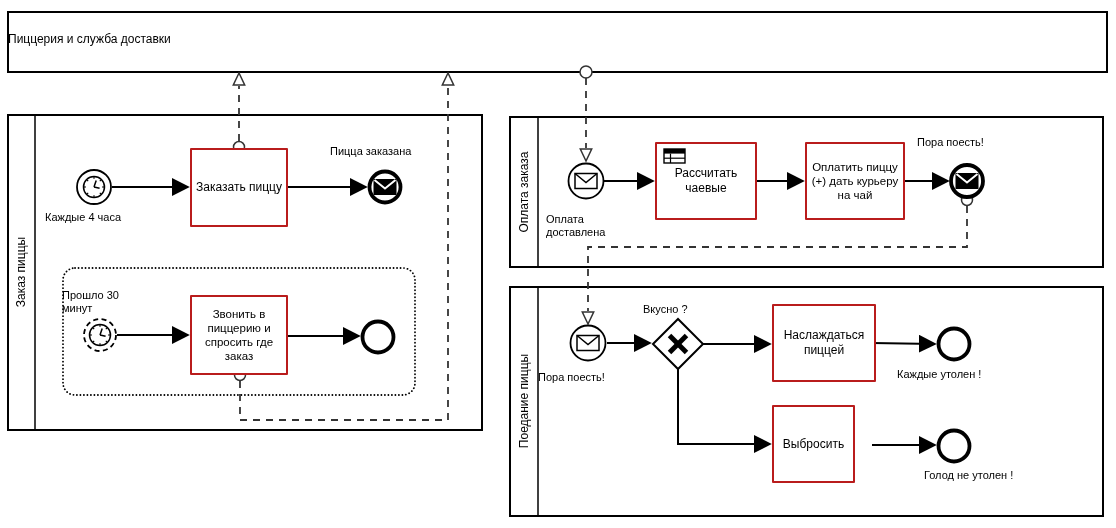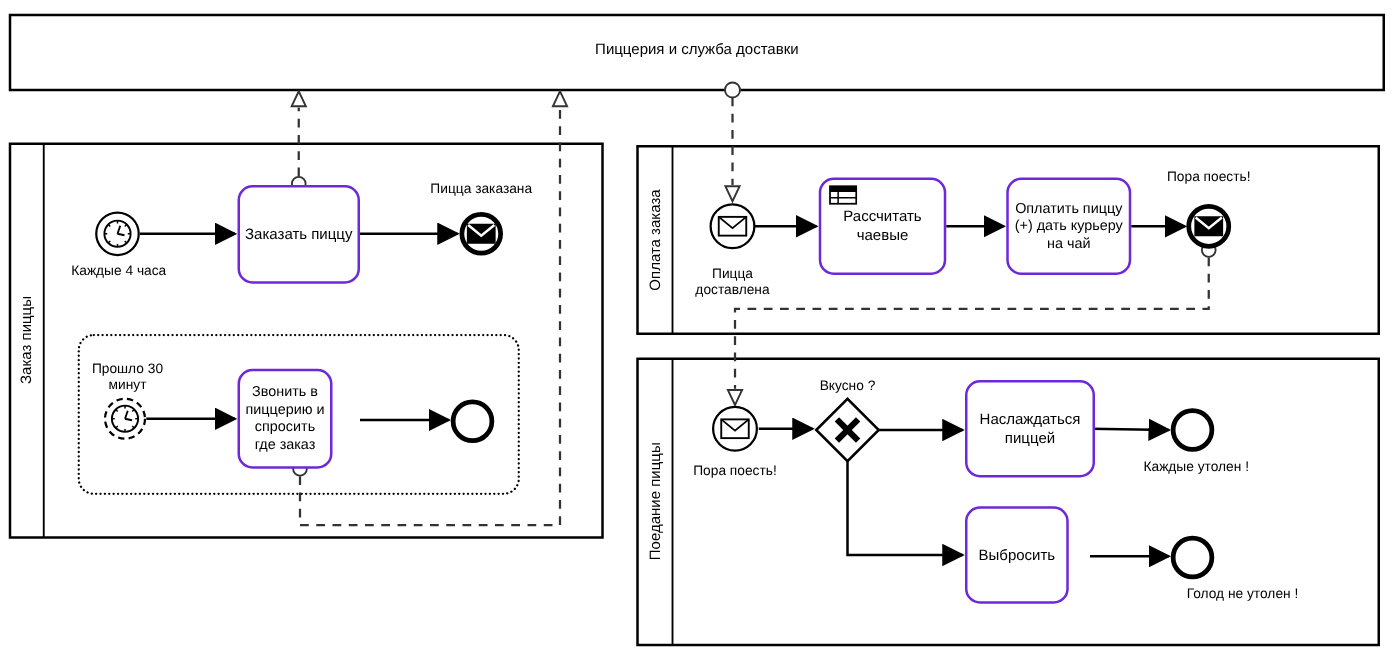--- a/index.html
+++ b/index.html
@@ -2,29 +2,29 @@
 <html><head>
 <meta charset="utf-8">
 <style>
   html,body{margin:0;padding:0;background:#ffffff;}
   #canvas{
     position:relative;width:1116px;height:528px;background:#ffffff;
     font-family:"Liberation Sans",sans-serif;color:#000;overflow:hidden;
   }
   #diagram-svg{position:absolute;left:0;top:0;}
   .lbl{
-    position:absolute;font-size:11px;line-height:13px;text-align:center;
+    position:absolute;font-size:11px;line-height:13px;text-align:left;
     color:#000;white-space:normal;
   }
   .lane-lbl{
     position:absolute;font-size:12px;line-height:14px;text-align:center;
     width:200px;height:14px;transform:rotate(-90deg);
   }
   .task{
-    position:absolute;box-sizing:border-box;border:2px solid #6d28d9;border-radius:12px;
+    position:absolute;box-sizing:border-box;border:2px solid #b91c1c;border-radius:1px;
     background:#fff;display:flex;align-items:center;justify-content:center;
     text-align:center;font-size:12px;line-height:15px;padding:2px;
   }
   .task .icon-slot{position:absolute;left:6px;top:4px;}
 </style>
 </head>
 <body>
 
 <div id="canvas">
 
@@ -149,21 +149,21 @@
     </g>
     <g>
       <circle cx="954" cy="446" r="15.5" fill="#fff" stroke="#000" stroke-width="3.8"></circle>
     </g>
   </svg>
 
   <div class="task" style="left:190px;top:148px;width:98px;height:79px;align-items:center;">
     <span>Заказать пиццу</span>
   </div>
 
-  <div class="task" style="left:190px;top:295px;width:76px;height:80px;font-size:11.5px;line-height:14px;">
+  <div class="task" style="left:190px;top:295px;width:98px;height:80px;font-size:11.5px;line-height:14px;">
     <span>Звонить в пиццерию и спросить где заказ</span>
   </div>
 
   <div class="task" style="left:655px;top:142px;width:102px;height:78px;">
     <span class="icon-slot">
       <svg width="23" height="16" viewBox="0 0 23 16">
         <rect x="1" y="1" width="21" height="14" fill="#fff" stroke="#000" stroke-width="1.4"></rect>
         <rect x="1" y="1" width="21" height="4.6" fill="#000"></rect>
         <line x1="1" y1="10.2" x2="22" y2="10.2" stroke="#000" stroke-width="1.2"></line>
         <line x1="7.5" y1="5.6" x2="7.5" y2="15" stroke="#000" stroke-width="1.2"></line>
@@ -187,21 +187,21 @@
   <div class="lbl" style="left:8px;top:33px;width:1099px;font-size:12px;">Пиццерия и служба доставки</div>
 
   <div class="lane-lbl" style="left:-79px;top:265px;">Заказ пиццы</div>
   <div class="lane-lbl" style="left:424px;top:185px;">Оплата заказа</div>
   <div class="lane-lbl" style="left:424px;top:394px;">Поедание пиццы</div>
 
   <div class="lbl" style="left:45px;top:211px;width:100px;">Каждые 4 часа</div>
   <div class="lbl" style="left:330px;top:145px;width:110px;">Пицца заказана</div>
   <div class="lbl" style="left:62px;top:289px;width:80px;">Прошло 30 минут</div>
 
-  <div class="lbl" style="left:546px;top:213px;width:80px;">Пицца доставлена</div>
+  <div class="lbl" style="left:546px;top:213px;width:80px;">Оплата доставлена</div>
   <div class="lbl" style="left:917px;top:136px;width:100px;">Пора поесть!</div>
 
   <div class="lbl" style="left:538px;top:371px;width:100px;">Пора поесть!</div>
   <div class="lbl" style="left:643px;top:303px;width:70px;">Вкусно ?</div>
   <div class="lbl" style="left:897px;top:368px;width:120px;">Каждые утолен !</div>
   <div class="lbl" style="left:924px;top:469px;width:140px;">Голод не утолен !</div>
 
 </div>
 
 </body></html>

